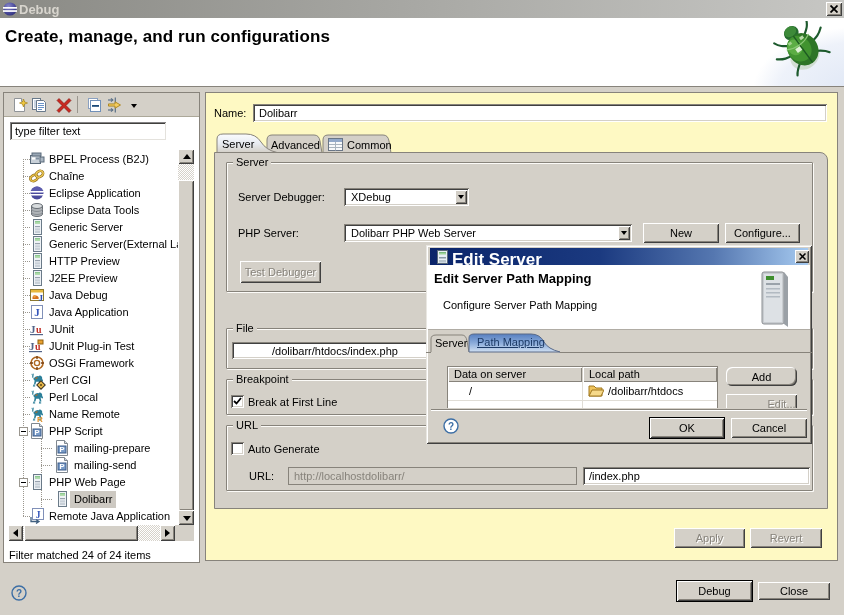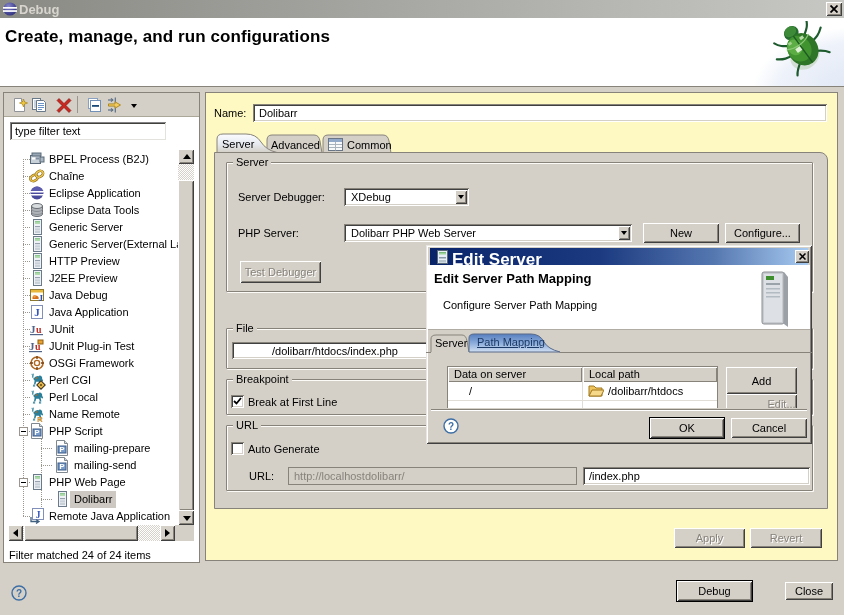--- a/index.html
+++ b/index.html
@@ -494,21 +494,21 @@
     <div class="abs txt" style="left:161px;top:15px;">Local path</div>
     <div class="abs txt" style="left:41px;top:32px;">/</div>
     <div class="abs" style="left:20px;top:47px;width:269px;height:1px;background:#e0ddd6;"></div>
     <div class="abs" style="left:154px;top:29px;width:1px;height:26px;background:#e0ddd6;"></div>
     <svg class="abs" style="left:160px;top:31px" width="16" height="13" viewBox="0 0 16 13">
       <path d="M1,2 L6,2 L8,4 L14,4 L14,12 L1,12 Z" fill="#f0c45c" stroke="#a07820"></path>
       <path d="M1,12 L4,6 L16,6 L13,12 Z" fill="#f6d98a" stroke="#a07820"></path>
     </svg>
     <div class="abs txt" style="left:180px;top:32px;">/dolibarr/htdocs</div>
 
-    <div class="abs raised btn" style="left:298px;top:14px;width:71px;height:27px;">Add</div>
+    <div class="abs raised btn" style="left:298px;top:14px;width:71px;height:19px;border-radius:6px;">Add</div>
     <div class="abs raised btn disabled" style="left:298px;top:41px;width:71px;height:19px;padding-left:40px;">Edit...</div>
   </div>
   <div class="abs" style="left:5px;top:164px;width:376px;height:2px;border-top:1px solid #87837b;border-bottom:1px solid #fff;"></div>
 
   <svg class="abs" style="left:17px;top:173px" width="16" height="16" viewBox="0 0 16 16">
     <circle cx="8" cy="8" r="7" fill="#fff" stroke="#3c6ea5" stroke-width="1.4"></circle>
     <text x="8" y="12" text-anchor="middle" font-size="10" font-weight="bold" fill="#3c6ea5" font-family="Liberation Sans">?</text>
   </svg>
   <div class="abs" style="left:223px;top:172px;width:76px;height:22px;border:1px solid #000;">
       <div class="raised btn" style="width:100%;height:100%;">OK</div>
@@ -516,13 +516,13 @@
   <div class="abs raised btn" style="left:305px;top:173px;width:76px;height:20px;">Cancel</div>
 </div>
 
 <svg class="abs" style="left:11px;top:585px" width="16" height="16" viewBox="0 0 16 16">
   <circle cx="8" cy="8" r="7" fill="none" stroke="#3c6ea5" stroke-width="1.4"></circle>
   <text x="8" y="12" text-anchor="middle" font-size="10" font-weight="bold" fill="#3c6ea5" font-family="Liberation Sans">?</text>
 </svg>
 <div class="abs" style="left:676px;top:580px;width:77px;height:22px;border:1px solid #000;">
     <div class="raised btn" style="width:100%;height:100%;">Debug</div>
   </div>
-<div class="abs raised btn" style="left:758px;top:582px;width:48px;height:18px;margin-left:27px;">Close</div>
+<div class="abs raised btn" style="left:758px;top:582px;width:72px;height:18px;">Close</div>
 
 </body></html>

